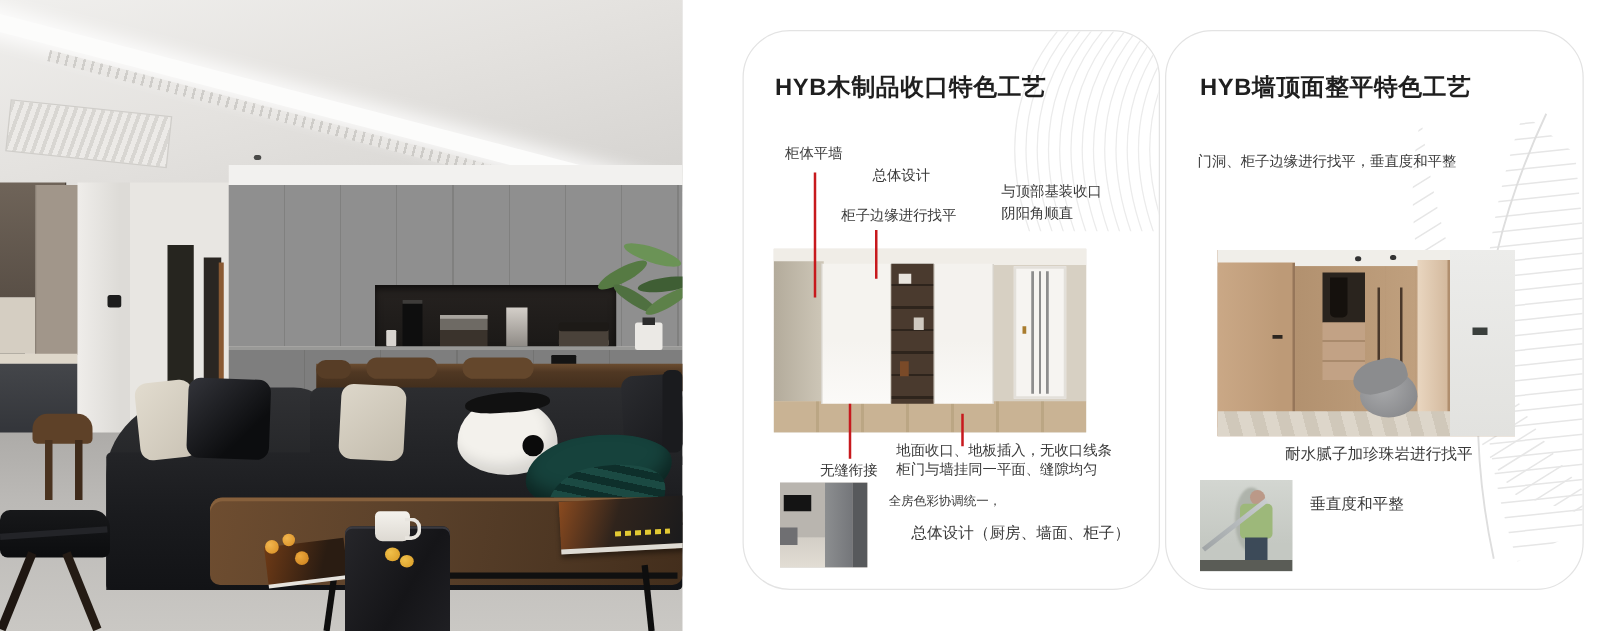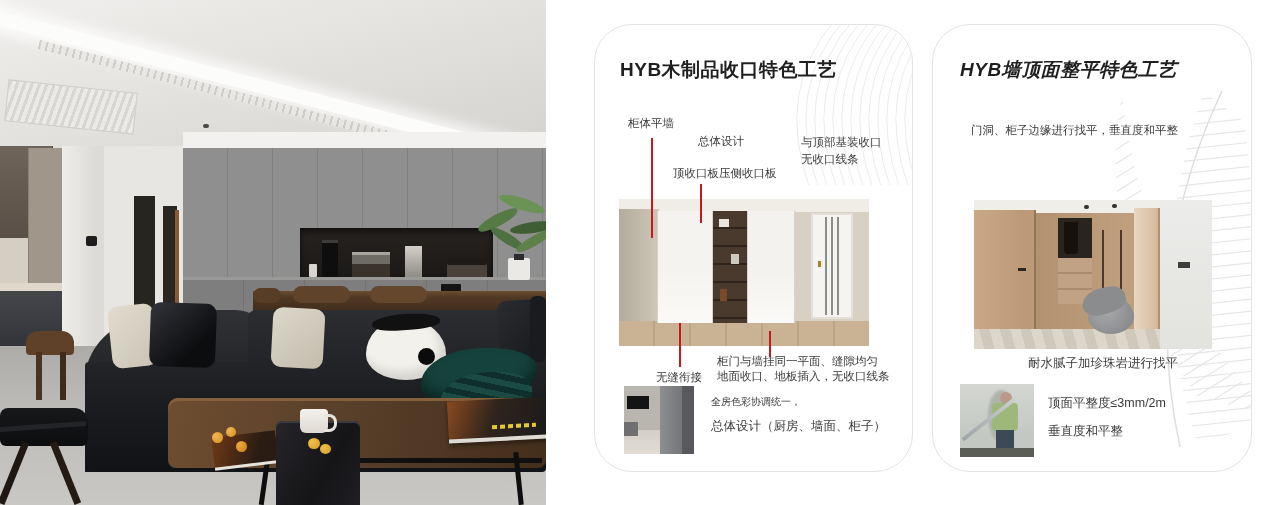--- a/index.html
+++ b/index.html
@@ -1,21 +1,21 @@
 <!DOCTYPE html>
 <html style="--red: #c7191d;"><head>
 <meta charset="utf-8">
 <style>
   :root{ --red:#c7191d; }
   html,body{margin:0;padding:0;background:#ffffff;}
   .stage{position:relative;width:1280px;height:505px;background:#fff;overflow:hidden;
          font-family:"Liberation Sans","DejaVu Sans",sans-serif;}
   
   .card{position:absolute;top:24px;height:446px;background:#fff;border:1px solid #e3e3e3;
-        border-radius:38px;overflow:hidden;}
+        border-radius:38px;overflow:hidden;padding-left:15px;}
   .card-title{position:absolute;font-size:19px;font-weight:700;color:#1f1f1f;letter-spacing:.5px;white-space:nowrap;}
   .txt{position:absolute;font-size:11.5px;color:#3a3a3a;line-height:17px;white-space:nowrap;}
   .redline{position:absolute;width:2px;background:var(--red);}
   .specline{display:block;}
   
   .ph{position:absolute;}
 </style>
 </head>
 <body>
 
@@ -134,24 +134,24 @@
         <path d="M 163 -6 Q 101 64 137 164" stroke="#ebebeb" stroke-width="1"></path>
         <path d="M 172 -6 Q 110 64 146 164" stroke="#ebebeb" stroke-width="1"></path>
         <path d="M 181 -6 Q 119 64 155 164" stroke="#ebebeb" stroke-width="1"></path>
         <path d="M 190 -6 Q 128 64 164 164" stroke="#ebebeb" stroke-width="1"></path>
       </svg>
 
     <div class="card-title" style="left:25px;top:32px;">HYB木制品收口特色工艺</div>
 
     <div class="txt" style="left:33px;top:90px;">柜体平墙</div>
     <div class="txt" style="left:103px;top:108px;">总体设计</div>
-    <div class="txt" style="left:78px;top:140px;">顶收口板压侧收口板</div>
-    <div class="txt" style="left:206px;top:109px;">
+    <div class="txt" style="left:78px;top:140px;">柜子边缘进行找平</div>
+    <div class="txt" style="left:206px;top:121px;">
       <span class="specline">与顶部基装收口</span>
-      <span class="specline">无收口线条</span>
+      <span class="specline">阴阳角顺直</span>
     </div>
 
     <div class="ph" style="left:24px;top:174px;width:250px;height:147px;overflow:hidden;background:#d9d2c4;">
       <div class="ph" style="left:0;top:0;width:250px;height:13px;background:#f0ede7;"></div>
       <div class="ph" style="left:0;top:10px;width:40px;height:112px;background:linear-gradient(90deg,#b3ab9b,#cec7b8);"></div>
       <div class="ph" style="left:174px;top:13px;width:76px;height:110px;background:#d7d0c3;"></div>
       <div class="ph" style="left:0;top:122px;width:250px;height:25px;background:repeating-linear-gradient(90deg,#c9b394 0 34px,#bba684 34px 36px);"></div>
       <div class="ph" style="left:38px;top:12px;width:56px;height:112px;background:linear-gradient(180deg,#f5f3ef 55%,#fbfaf8 100%);box-shadow:inset -1px 0 0 #d8d4cc, inset 28px 0 0 -27px #d8d4cc;"></div>
       <div class="ph" style="left:94px;top:12px;width:34px;height:112px;background:repeating-linear-gradient(180deg,#4a3a2e 0 16px,#2e241c 16px 18px);"></div>
       <div class="ph" style="left:100px;top:20px;width:10px;height:8px;background:#e8e4dd;"></div>
@@ -163,35 +163,35 @@
       <div class="ph" style="left:199px;top:62px;width:3px;height:6px;background:#a97c2e;"></div>
     </div>
 
     <div class="redline" style="left:56px;top:113px;height:100px;"></div>
     <div class="redline" style="left:105px;top:159px;height:39px;"></div>
     <div class="redline" style="left:84px;top:298px;height:44px;"></div>
     <div class="redline" style="left:174px;top:306px;height:26px;"></div>
 
     <div class="txt" style="left:61px;top:344px;">无缝衔接</div>
     <div class="txt" style="left:122px;top:329px;line-height:15px;">
+      <span class="specline">地面收口、地板插入，无收口线条</span>
       <span class="specline">柜门与墙挂同一平面、缝隙均匀</span>
-      <span class="specline">地面收口、地板插入，无收口线条</span>
     </div>
 
     <div class="ph" style="left:29px;top:361px;width:70px;height:68px;overflow:hidden;background:#c9c5bf;">
       <div class="ph" style="left:0;top:0;width:36px;height:44px;background:#b9b5af;"></div>
       <div class="ph" style="left:3px;top:10px;width:22px;height:13px;background:#141414;"></div>
       <div class="ph" style="left:36px;top:0;width:22px;height:68px;background:linear-gradient(90deg,#8c8e90,#74767a);"></div>
       <div class="ph" style="left:58px;top:0;width:12px;height:68px;background:#57595c;"></div>
       <div class="ph" style="left:0;top:44px;width:36px;height:24px;background:linear-gradient(180deg,#d3cec6,#e2ddd4);"></div>
       <div class="ph" style="left:0;top:36px;width:14px;height:14px;background:#6f6f72;"></div>
     </div>
 
     <div class="txt" style="left:116px;top:368px;font-size:10px;">全房色彩协调统一，</div>
-    <div class="txt" style="left:116px;top:393px;font-size:12.5px;">总体设计（厨房、墙面、柜子）</div>
+    <div class="txt" style="left:134px;top:393px;font-size:12.5px;">总体设计（厨房、墙面、柜子）</div>
   </div>
 
   <div class="card" style="left:932px;width:318px;">
     <svg width="155" height="370" style="position:absolute;right:-6px;top:62px;" viewBox="0 0 155 370" fill="none">
         <defs>
           <clipPath id="leafL">
             <path d="M120 4 C70 110 50 230 78 360 L24 300 C14 180 58 66 120 4 Z"></path>
           </clipPath>
           <clipPath id="leafR">
             <path d="M120 4 C70 110 50 230 78 360 L158 330 L158 40 Z"></path>
@@ -281,23 +281,23 @@
           <line x1="-80" x2="240" y1="312" y2="312" stroke="#e6e6e6" stroke-width="1.2"></line>
           <line x1="-80" x2="240" y1="324" y2="324" stroke="#e6e6e6" stroke-width="1.2"></line>
           <line x1="-80" x2="240" y1="336" y2="336" stroke="#e6e6e6" stroke-width="1.2"></line>
           <line x1="-80" x2="240" y1="348" y2="348" stroke="#e6e6e6" stroke-width="1.2"></line>
           <line x1="-80" x2="240" y1="360" y2="360" stroke="#e6e6e6" stroke-width="1.2"></line>
           <line x1="-80" x2="240" y1="372" y2="372" stroke="#e6e6e6" stroke-width="1.2"></line>
         </g>
         <path d="M120 4 C70 110 50 230 78 360" stroke="#dedede" stroke-width="1.5" fill="none"></path>
       </svg>
 
-    <div class="card-title" style="left:27px;top:32px;font-style:italic;">HYB墙顶面整平特色工艺</div>
-
-    <div class="txt" style="left:25px;top:97px;margin-left:13px;">
+    <div class="card-title" style="left:27px;top:32px;">HYB墙顶面整平特色工艺</div>
+
+    <div class="txt" style="left:25px;top:97px;">
       <span class="specline">门洞、柜子边缘进行找平，垂直度和平整</span>
     </div>
     <div class="txt" style="left:71px;top:137px;">
     </div>
 
     <div class="ph" style="left:41px;top:175px;width:238px;height:149px;overflow:hidden;background:#b99878;">
       <div class="ph" style="left:0;top:0;width:238px;height:13px;background:#f0eee9;"></div>
       <div class="ph" style="left:110px;top:5px;width:5px;height:4px;background:#333;border-radius:2px;"></div>
       <div class="ph" style="left:138px;top:4px;width:5px;height:4px;background:#333;border-radius:2px;"></div>
       <div class="ph" style="left:0;top:10px;width:62px;height:132px;background:linear-gradient(90deg,#caa886 0%,#bd9a77 80%);box-shadow:inset -2px 0 0 #96765a;"></div>
@@ -321,18 +321,17 @@
     <div class="ph" style="left:27px;top:359px;width:74px;height:73px;overflow:hidden;background:linear-gradient(180deg,#d3d6d1 0%,#c4c8c2 70%);">
       <div class="ph" style="left:28px;top:6px;width:26px;height:52px;background:#aeb3ab;border-radius:50%;filter:blur(1px);"></div>
       <div class="ph" style="left:40px;top:8px;width:12px;height:12px;background:#b98; border-radius:50%;"></div>
       <div class="ph" style="left:32px;top:19px;width:26px;height:28px;background:#9db87a;border-radius:4px;"></div>
       <div class="ph" style="left:36px;top:46px;width:18px;height:20px;background:#3c4a58;"></div>
       <div class="ph" style="left:-4px;top:34px;width:64px;height:4px;background:linear-gradient(90deg,#9fa4a6,#c9cdcf);transform:rotate(-38deg);"></div>
       <div class="ph" style="left:0;top:64px;width:74px;height:9px;background:#5a5c56;"></div>
     </div>
 
     <div class="txt" style="left:115px;top:364px;font-size:12.5px;line-height:28px;">
-      <span class="specline">顶面平整度≤3mm/2m</span>
       <span class="specline">垂直度和平整</span>
     </div>
   </div>
 
 </div>
 
 </body></html>

